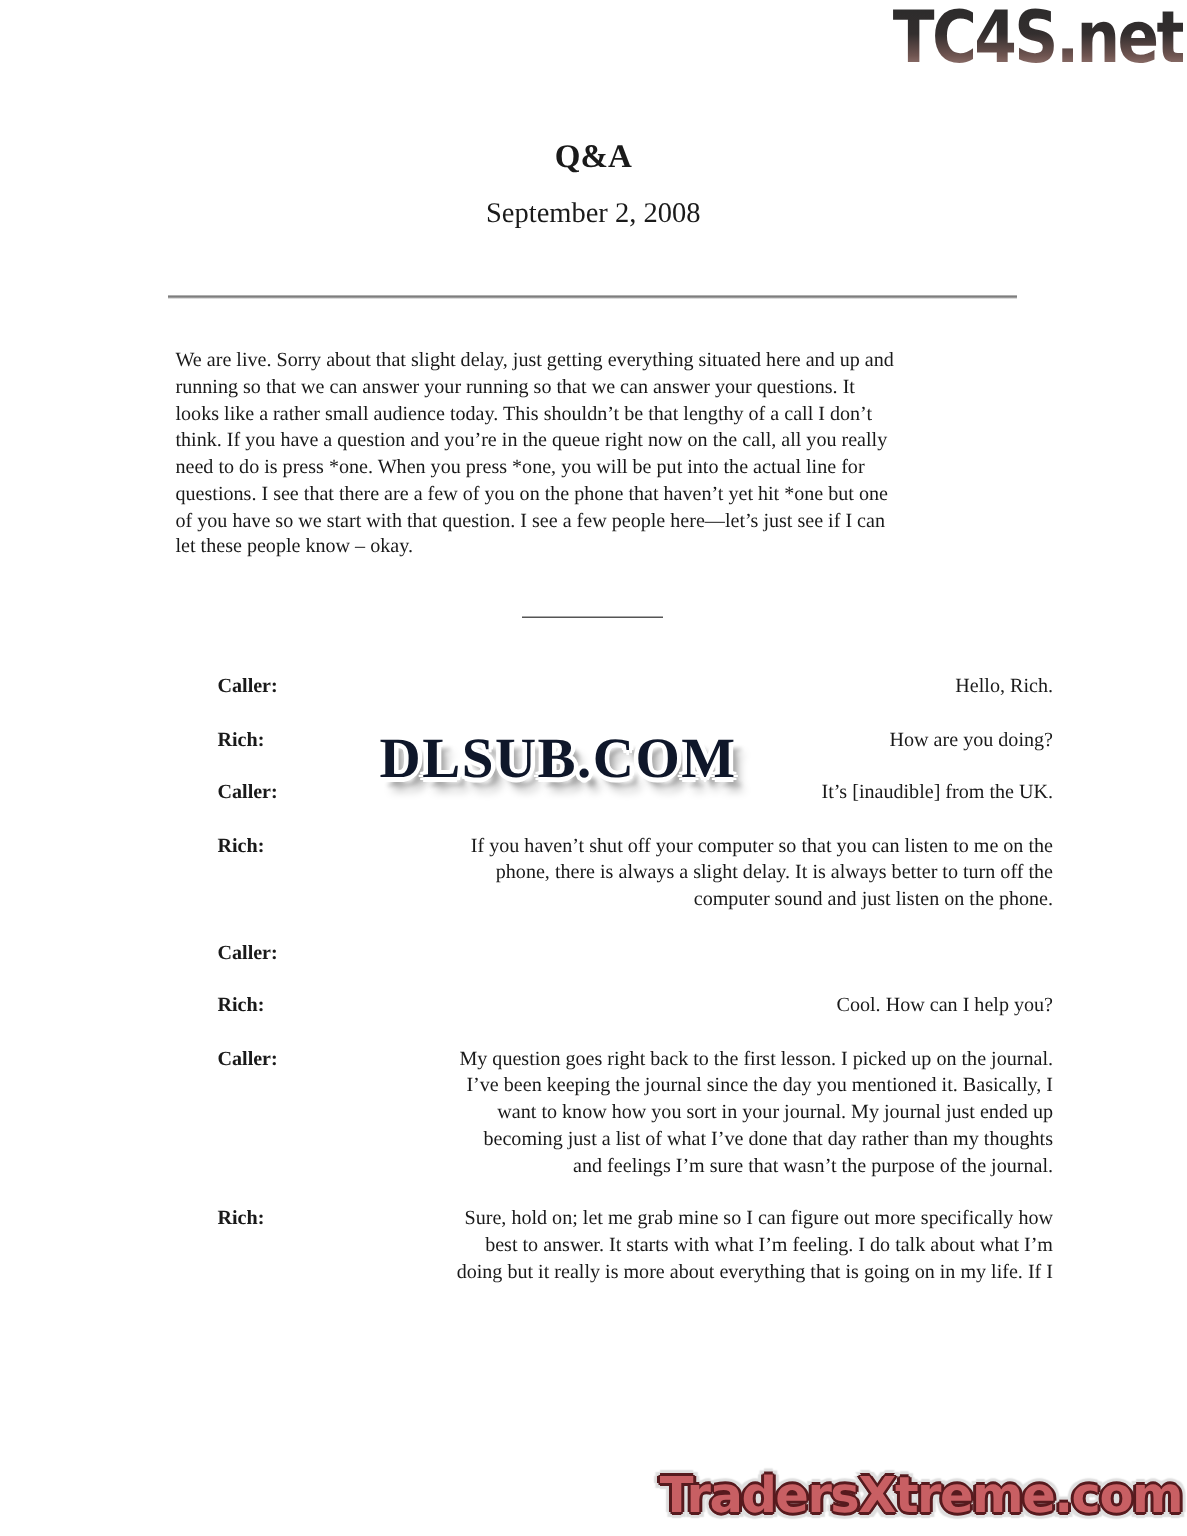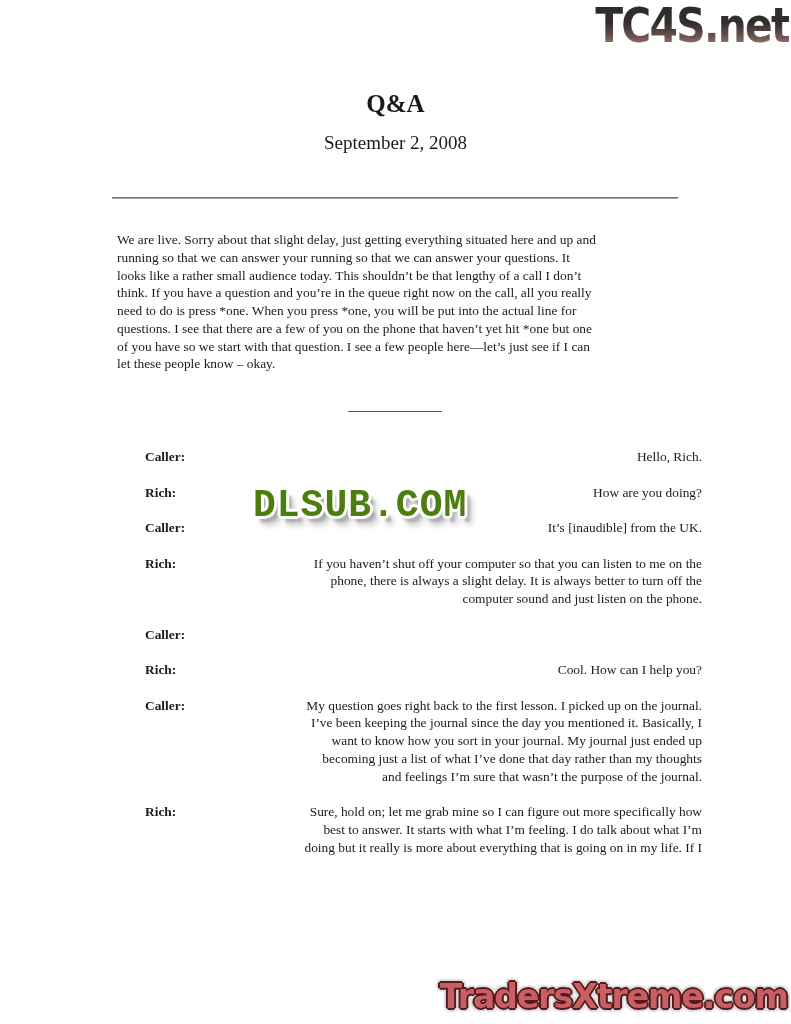--- a/index.html
+++ b/index.html
@@ -23,21 +23,21 @@
     -webkit-background-clip:text;background-clip:text;
     color:transparent;
     transform:scaleX(0.85);transform-origin:100% 0;
     white-space:nowrap;
   }
 
   
   .title{
     position:absolute;top:90px;left:0;width:100%;
     text-align:center;
-    font-size:25px;font-weight:bold;line-height:28px;
+    font-size:22px;font-weight:bold;line-height:28px;
   }
   .date{
     position:absolute;top:132px;left:0;width:100%;
     text-align:center;
     font-size:19px;line-height:22px;
   }
 
   
   .rule-top{
     position:absolute;top:197px;left:112px;width:566px;height:2px;
@@ -69,25 +69,25 @@
   }
   .speech{
     white-space:pre;
     width:490px;
     text-align:right;
   }
 
   
   .dlsub{
     position:absolute;left:253px;top:487px;
-    font-family:Liberation Mono, monospace;
+    font-family:Liberation Serif, serif;
     font-weight:bold;
     font-size:38px;line-height:38px;
     letter-spacing:1px;
-    color:#4d7c0f;
+    color:#0f172a;
     white-space:nowrap;
     text-shadow:
       -3px 0 0 #ffffff, 3px 0 0 #ffffff, 0 -3px 0 #ffffff, 0 3px 0 #ffffff,
       -2px -2px 0 #ffffff, 2px -2px 0 #ffffff, -2px 2px 0 #ffffff, 2px 2px 0 #ffffff,
       5px 6px 3px #aaaaaa, 7px 9px 6px rgba(0,0,0,0.25);
   }
 
   
   .traders{
     position:absolute;right:3px;top:979px;

